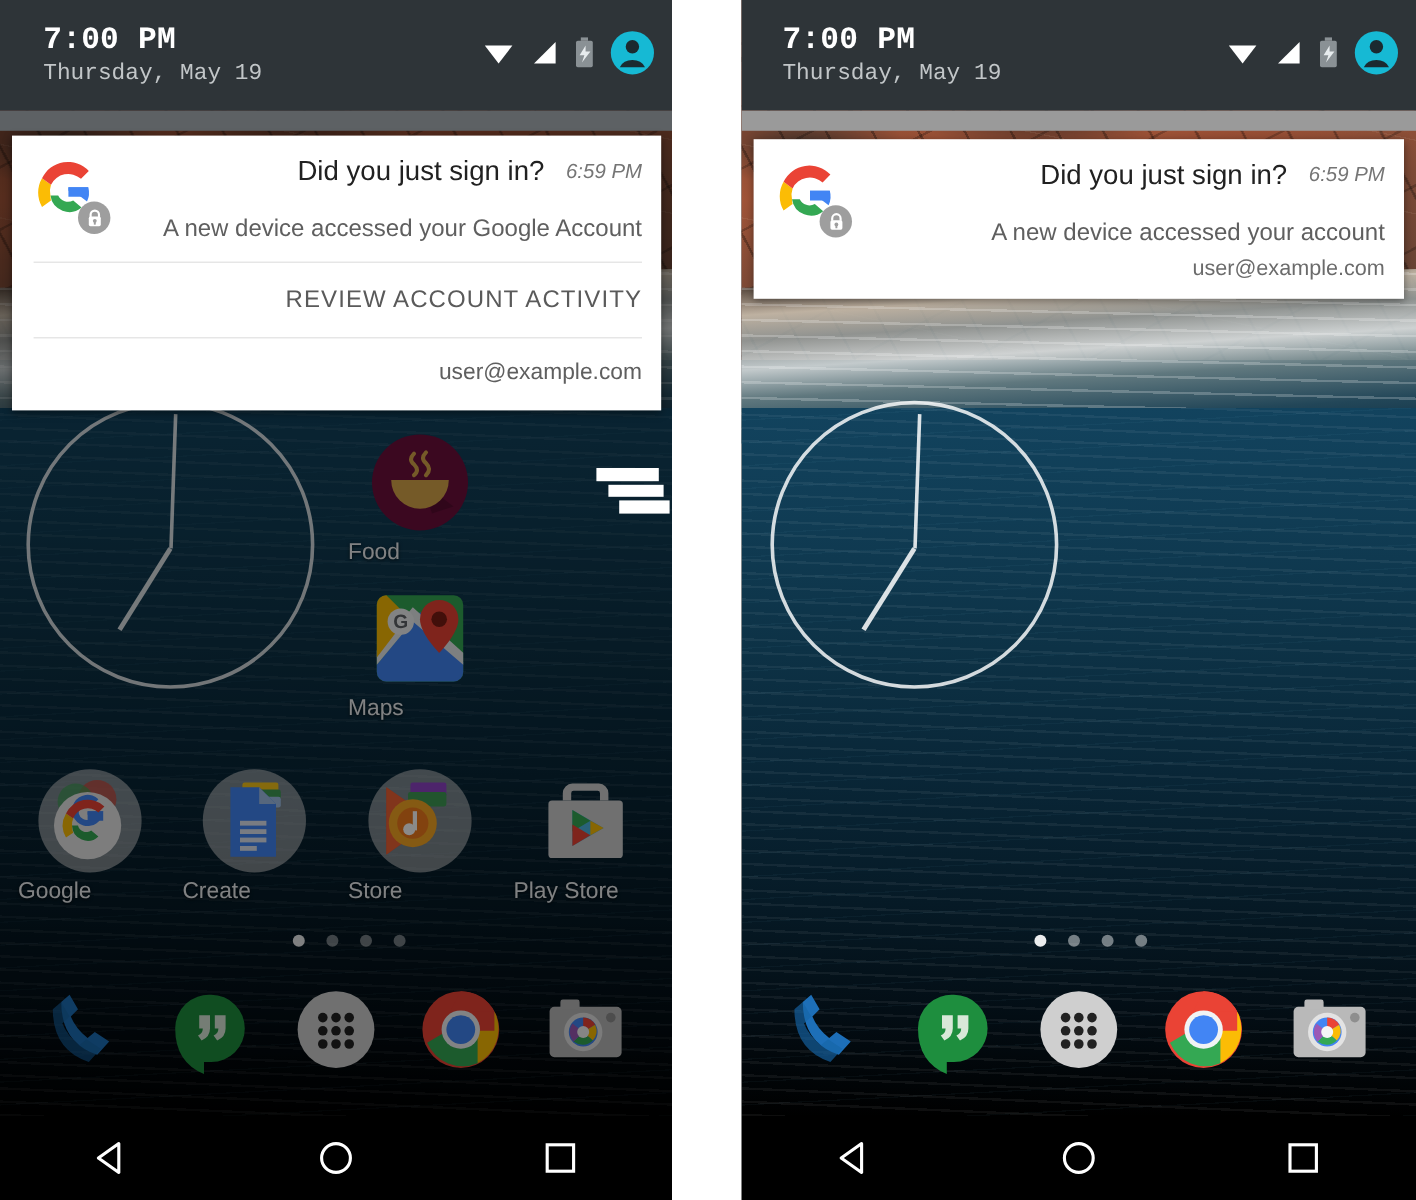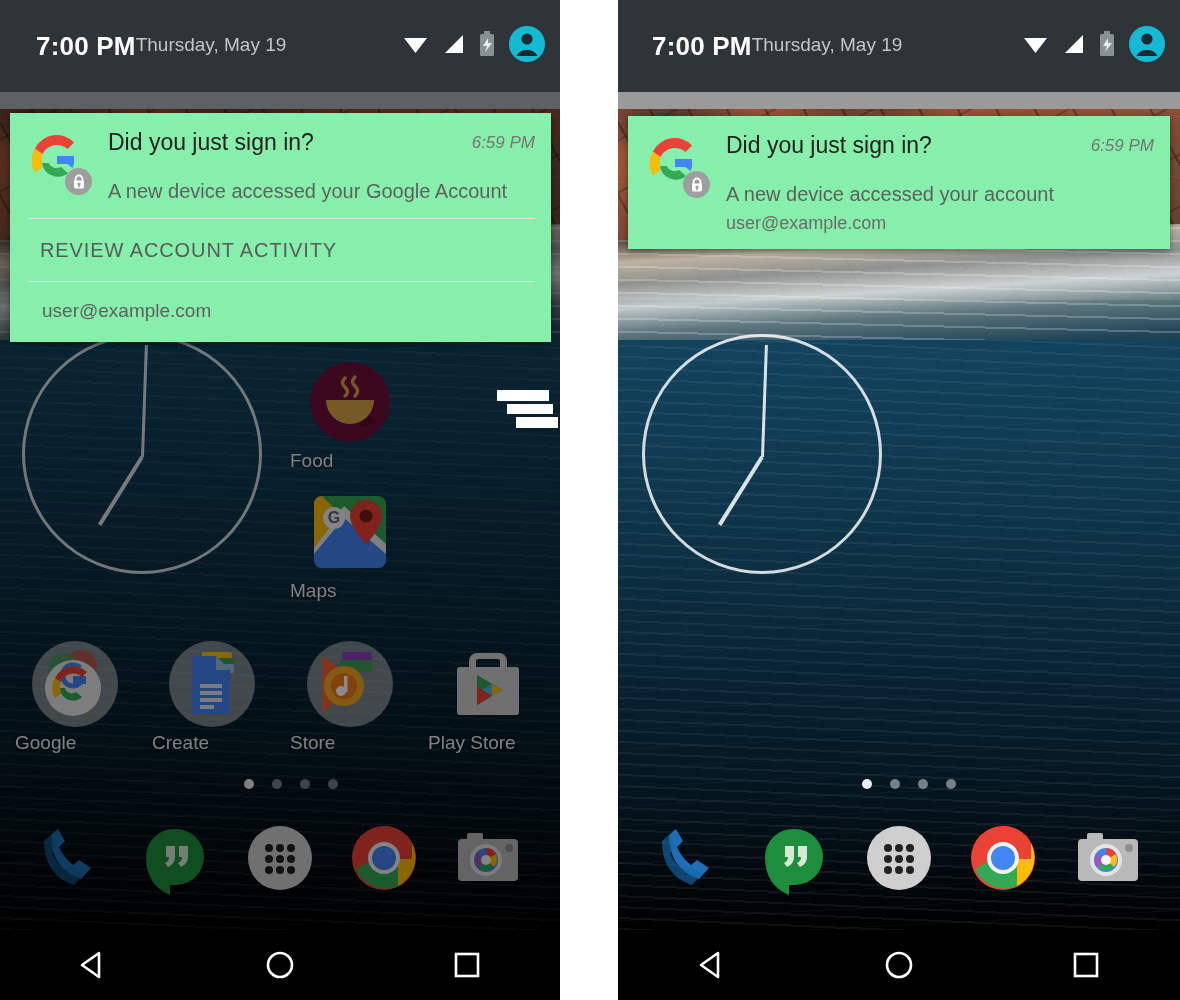--- a/index.html
+++ b/index.html
@@ -54,32 +54,32 @@
   }
 
   
   .dim { position:absolute; inset:0; background:rgba(0,0,0,.46); pointer-events:none; }
 
   
   .statusbar { position:absolute; left:0; top:0; width:100%; height:92px;
                background:#2e3438; display:flex; align-items:center;
                padding:0 14px 0 36px; z-index:14; }
   .phone.right .statusbar { padding-left:34px; }
-  .sb-left { display:flex; flex-direction:row; justify-content:space-between; }
+  .sb-left { display:flex; flex-direction:column; justify-content:space-between;font-family:Liberation Mono, monospace; }
   .sb-time { color:#fff; font-size:26px; font-weight:bold; line-height:1.18; letter-spacing:.2px; }
   .sb-date { color:#c2c6c8; font-size:19px; line-height:1.25; margin-top:2px; }
   .sb-right { margin-left:auto; display:flex; align-items:center; gap:12px; }
 
   .statusband { position:absolute; left:0; top:92px; width:100%; height:17px;
                 background:#5d6164; z-index:13; }
   .phone.right .statusband { background:#9a9a9a; }
 
   
-  .notif { position:absolute; background:#86efac; z-index:15;
-           box-shadow:0 2px 7px rgba(0,0,0,.45); }
+  .notif { position:absolute; background:#ffffff; z-index:15;
+           box-shadow:0 2px 7px rgba(0,0,0,.45);text-align:right; }
   .phone.left  .notif { left:10px; top:113px; width:541px; }
   .phone.right .notif { left:10px; top:116px; width:542px; }
 
   .n-main { display:flex; padding:16px 16px 14px 18px; }
   .n-icon { width:62px; height:62px; position:relative; flex:0 0 62px; margin-top:2px; }
   .n-body { flex:1; min-width:0; padding-left:18px; }
   .n-titlerow { display:flex; align-items:flex-start; }
   .n-title { font-size:23px; color:#212121; line-height:1.2; flex:1; }
   .n-time  { font-size:17px; color:#757575; margin-left:18px; white-space:nowrap; padding-top:4px;font-style:italic; }
   .n-text  { font-size:20px; color:#5f5f5f; line-height:1.32; margin-top:21px; }

